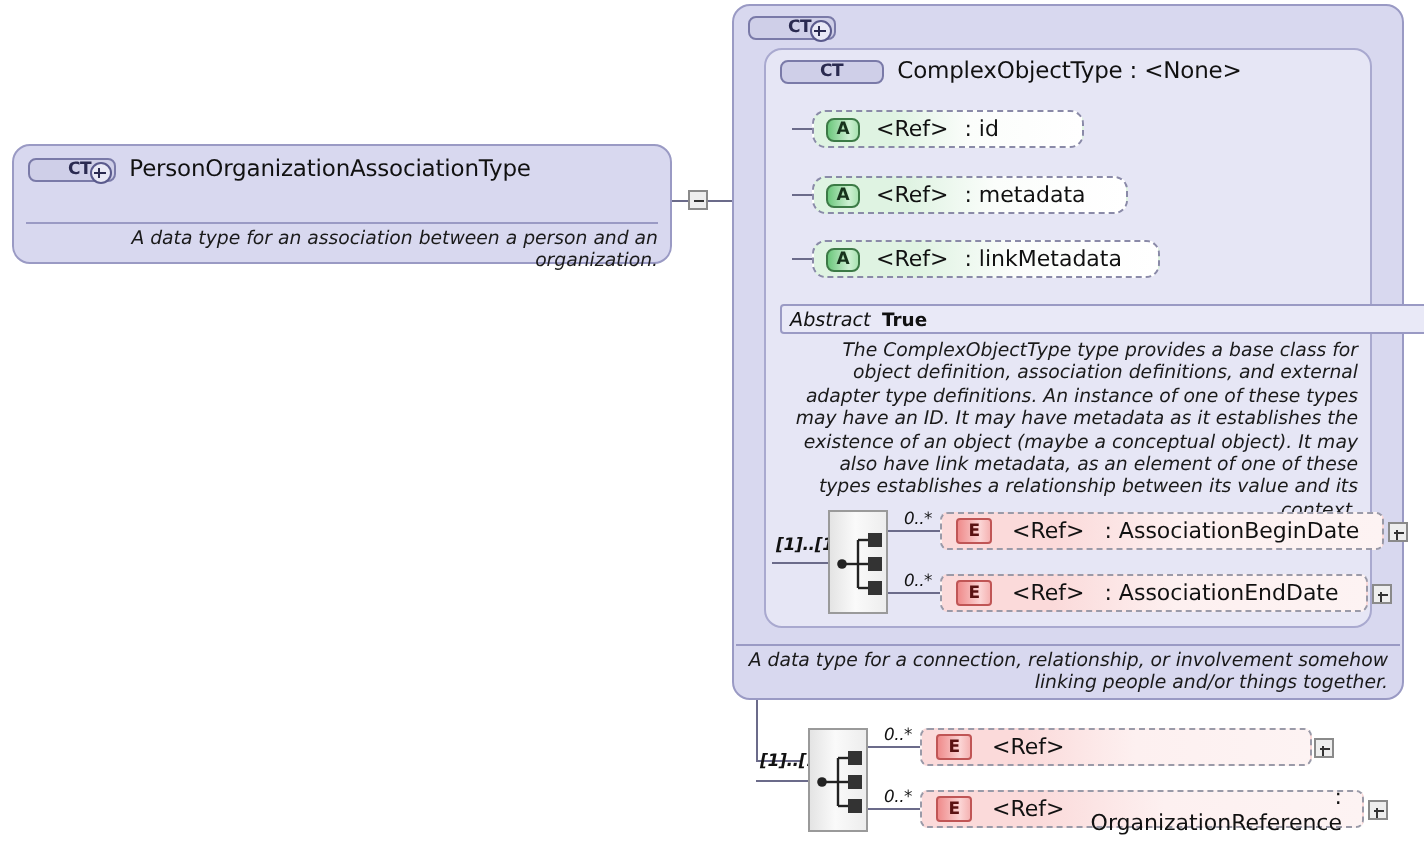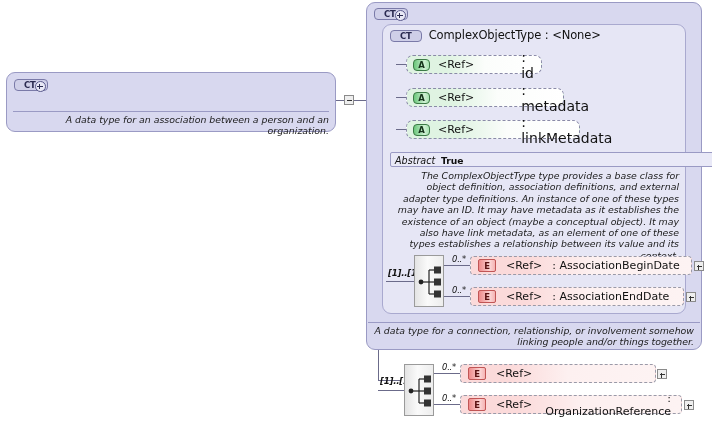--- a/index.html
+++ b/index.html
@@ -31,21 +31,21 @@
     letter-spacing:-0.1px;word-break:break-all;
   }
 
   
   .badge{
     flex:0 0 auto;display:inline-flex;align-items:center;justify-content:center;
     box-sizing:border-box;border-radius:4px;
     font-size:8.5px;font-weight:bold;letter-spacing:-0.2px;
   }
   .badge-ct{
-    height:12px;padding:0 9px;min-width:20px;
+    height:12px;padding:0 19px;min-width:20px;
     background:#cfcfe8;border:1px solid #7a7aa8;color:#2a2a50;
     margin-top:1px;position:relative;
   }
   .badge-ct.plus{padding-right:11px;}
   .badge-ct .pl{
     position:absolute;right:1px;top:1px;width:9px;height:9px;border-radius:50%;
     background:#e9e9f6;border:1px solid #5a5a8c;
   }
   .badge-ct .pl:before,.badge-ct .pl:after{
     content:"";position:absolute;background:#2a2a50;
@@ -67,21 +67,21 @@
   
   .attr-row{
     position:absolute;box-sizing:border-box;
     border:1px dashed #8a8aa8;border-radius:7px;
     background:#f2fbf3;
     display:flex;align-items:center;gap:8px;
     padding:0 8px 0 6px;
     background-image:linear-gradient(to right,#dff3e2 0%,#dff3e2 30%,#fbfdfb 58%,#ffffff 100%);
   }
   .attr-ref{font-size:11px;color:#111;}
-  .attr-name{font-size:14px;color:#111;margin-left:39px;}
+  .attr-name{font-size:11px;color:#111;}
 
   
   .el-row{
     position:absolute;box-sizing:border-box;
     border:1px dashed #9a9aa8;border-radius:4px;
     display:flex;align-items:center;gap:10px;
     padding:0 10px 0 7px;
     background-image:linear-gradient(to right,#fbdada 0%,#fbdada 26%,#fdf0f0 55%,#fdf3f3 100%);
   }
   .el-ref{font-size:11px;color:#111;}
@@ -263,18 +263,19 @@
     <span class="el-ref">&lt;Ref&gt;</span>
     <span class="el-name">: OrganizationReference</span>
   </div>
   <div class="exp plus" style="left:684px;top:400px;"></div>
 
   <div class="rbox ct-outer" style="left:6px;top:72px;width:330px;height:60px;">
     <div class="hdr" style="padding:5px 6px 2px 7px;">
       <span class="badge badge-ct plus">
         CT<span class="pl"></span>
       </span>
+      <span class="hdr-title" style="width:286px;">PersonOrganizationAssociationType</span>
     </div>
     <div style="position:absolute;left:6px;top:38px;width:316px;border-top:1px solid #9a9ac4;"></div>
     <div class="doc" style="left:8px;top:41px;width:314px;position:absolute;">A data type for an association between a person and an organization.</div>
   </div>
 
 </div>
 
 </body></html>

